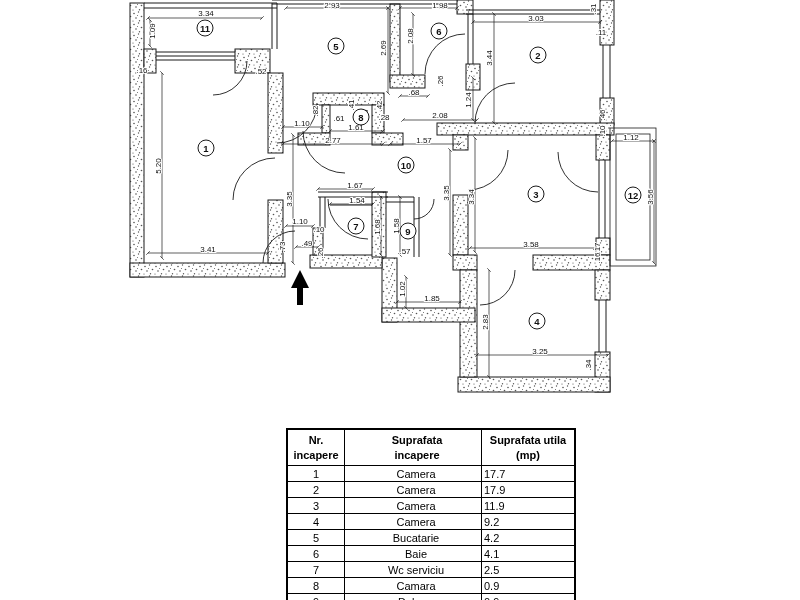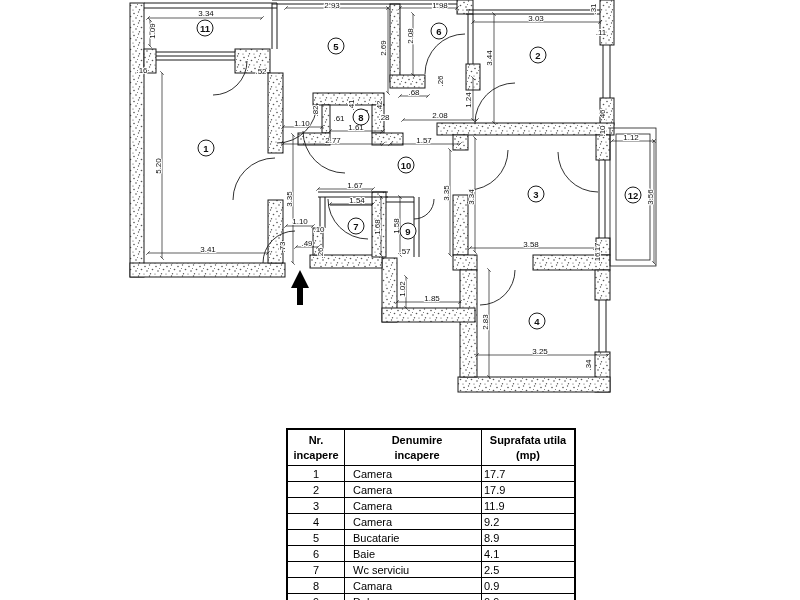--- a/index.html
+++ b/index.html
@@ -16,21 +16,21 @@
     paint-order:stroke;stroke:#ffffff;stroke-width:2px;}
   #room-markers text{font:bold 9.5px "Liberation Sans",sans-serif;fill:#111;text-anchor:middle;dominant-baseline:central;}
   #room-markers circle{fill:#fff;stroke:#1a1a1a;stroke-width:1;}
   .north{fill:#000;}
   table.room-table{position:absolute;left:286px;top:428px;border-collapse:collapse;
     border:2px solid #000;color:#000;background:#fff;table-layout:fixed;}
   .room-table th,.room-table td{border:1px solid #000;font-size:11px;overflow:hidden;white-space:nowrap;}
   .room-table th{font-weight:bold;text-align:center;height:33px;line-height:15px;padding:1px 0;}
   .room-table td{height:15px;padding:0 2px;}
   .c-nr{width:52px;text-align:center;}
-  .c-name{width:126px;text-align:left;padding-left:8px !important;}
+  .c-name{width:126px;text-align:center;padding-left:8px !important;}
   .c-area{width:88px;text-align:left;}
 </style>
 </head>
 <body>
 
 <div id="plan-wrap">
 <svg width="800" height="420" viewBox="0 0 800 420">
   <defs>
     <pattern id="stipple" width="11" height="11" patternUnits="userSpaceOnUse">
       <rect width="11" height="11" fill="#ffffff"></rect>
@@ -296,21 +296,21 @@
       <col style="width:126px">
       <col style="width:88px">
     </colgroup>
   <thead>
     <tr>
       <th class="c-nr">
         <div>Nr.</div>
         <div>incapere</div>
       </th>
       <th class="c-name">
-        <div>Denumire</div>
+        <div>Suprafata</div>
         <div>incapere</div>
       </th>
       <th class="c-area">
         <div>Suprafata utila</div>
         <div>(mp)</div>
       </th>
     </tr>
   </thead>
   <tbody id="room-table-body">
       <tr>
@@ -329,21 +329,21 @@
         <td class="c-area">11.9</td>
       </tr>
       <tr>
         <td class="c-nr">4</td>
         <td class="c-name">Camera</td>
         <td class="c-area">9.2</td>
       </tr>
       <tr>
         <td class="c-nr">5</td>
         <td class="c-name">Bucatarie</td>
-        <td class="c-area">8.9</td>
+        <td class="c-area">4.2</td>
       </tr>
       <tr>
         <td class="c-nr">6</td>
         <td class="c-name">Baie</td>
         <td class="c-area">4.1</td>
       </tr>
       <tr>
         <td class="c-nr">7</td>
         <td class="c-name">Wc serviciu</td>
         <td class="c-area">2.5</td>

